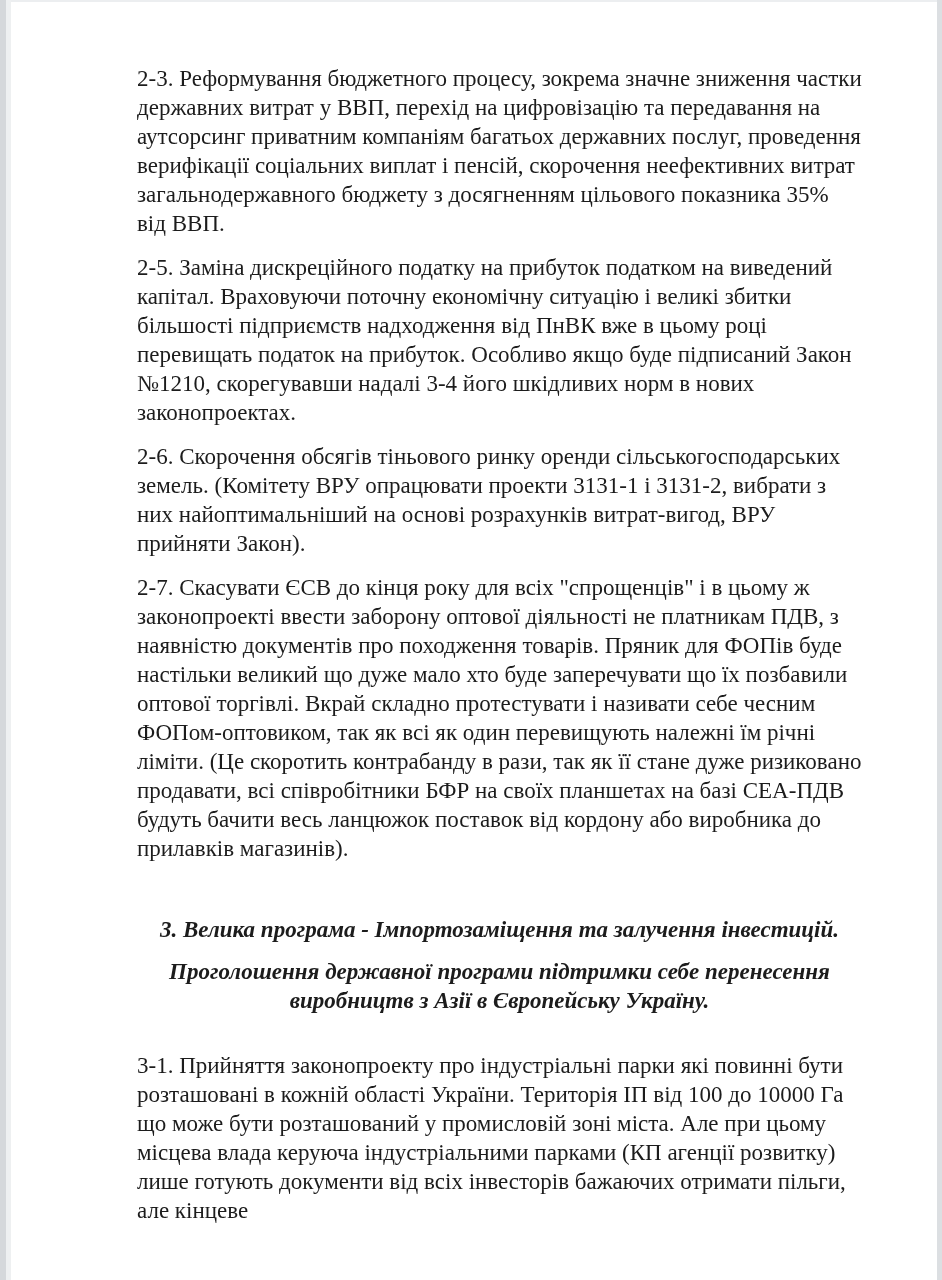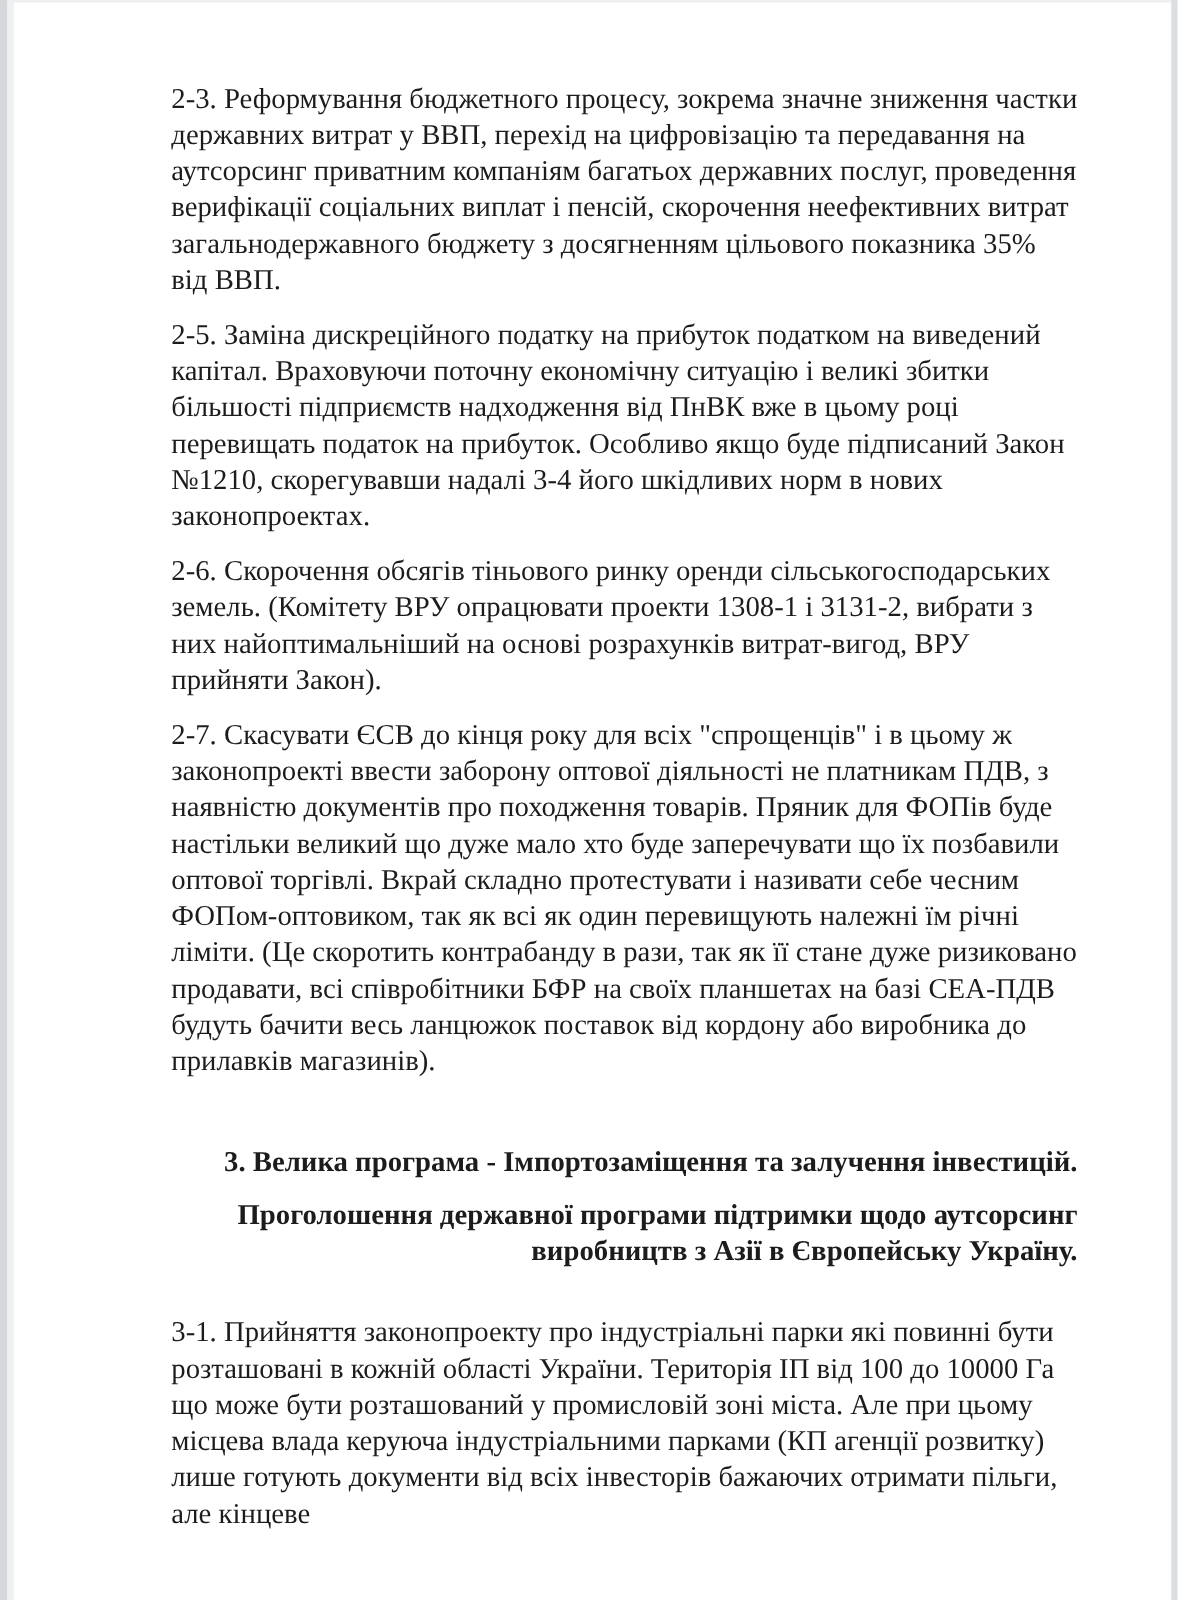--- a/index.html
+++ b/index.html
@@ -49,42 +49,43 @@
     font-size: 23px;
     line-height: 29px;
   }
   .paragraph {
     margin: 0 0 15px 0;
     text-align: left;
   }
   .heading {
     margin: 0 0 13px 0;
     font-weight: bold;
-    text-align: right;
+    text-align: center;
     white-space: pre-line;
+    font-style: italic;
   }
   .paragraph + .heading {
     margin-top: 52px;
   }
   .heading + .paragraph {
     margin-top: 36px;
   }
 </style>
 </head>
 <body>
 
 <div class="edge-top"></div>
 <div class="edge-left"></div>
 <div class="edge-left-soft"></div>
 <div class="edge-right"></div>
 
 <div class="content">
   <div id="doc-content">
       <div class="paragraph">2-3. Реформування бюджетного процесу, зокрема значне зниження частки державних витрат у ВВП, перехід на цифровізацію та передавання на аутсорсинг приватним компаніям багатьох державних послуг, проведення верифікації соціальних виплат і пенсій, скорочення неефективних витрат загальнодержавного бюджету з досягненням цільового показника 35% від ВВП.</div>
       <div class="paragraph">2-5. Заміна дискреційного податку на прибуток податком на виведений капітал. Враховуючи поточну економічну ситуацію і великі збитки більшості підприємств надходження від ПнВК вже в цьому році перевищать податок на прибуток. Особливо якщо буде підписаний Закон №1210, скорегувавши надалі 3-4 його шкідливих норм в нових законопроектах.</div>
-      <div class="paragraph">2-6. Скорочення обсягів тіньового ринку оренди сільськогосподарських земель. (Комітету ВРУ опрацювати проекти 1308-1 і 3131-2, вибрати з них найоптимальніший на основі розрахунків витрат-вигод, ВРУ прийняти Закон).</div>
+      <div class="paragraph">2-6. Скорочення обсягів тіньового ринку оренди сільськогосподарських земель. (Комітету ВРУ опрацювати проекти 3131-1 і 3131-2, вибрати з них найоптимальніший на основі розрахунків витрат-вигод, ВРУ прийняти Закон).</div>
       <div class="paragraph">2-7. Скасувати ЄСВ до кінця року для всіх "спрощенців" і в цьому ж законопроекті ввести заборону оптової діяльності не платникам ПДВ, з наявністю документів про походження товарів. Пряник для ФОПів буде настільки великий що дуже мало хто буде заперечувати що їх позбавили оптової торгівлі. Вкрай складно протестувати і називати себе чесним ФОПом-оптовиком, так як всі як один перевищують належні їм річні ліміти. (Це скоротить контрабанду в рази, так як її стане дуже ризиковано продавати, всі співробітники БФР на своїх планшетах на базі СЕА-ПДВ будуть бачити весь ланцюжок поставок від кордону або виробника до прилавків магазинів).</div>
       <div class="heading">3. Велика програма - Імпортозаміщення та залучення інвестицій.</div>
-      <div class="heading">Проголошення державної програми підтримки щодо аутсорсинг
+      <div class="heading">Проголошення державної програми підтримки себе перенесення
 виробництв з Азії в Європейську Україну.</div>
       <div class="paragraph">3-1. Прийняття законопроекту про індустріальні парки які повинні бути розташовані в кожній області України. Територія ІП від 100 до 10000 Га що може бути розташований у промисловій зоні міста. Але при цьому місцева влада керуюча індустріальними парками (КП агенції розвитку) лише готують документи від всіх інвесторів бажаючих отримати пільги, але кінцеве</div>
     </div>
 </div>
 
 </body></html>

